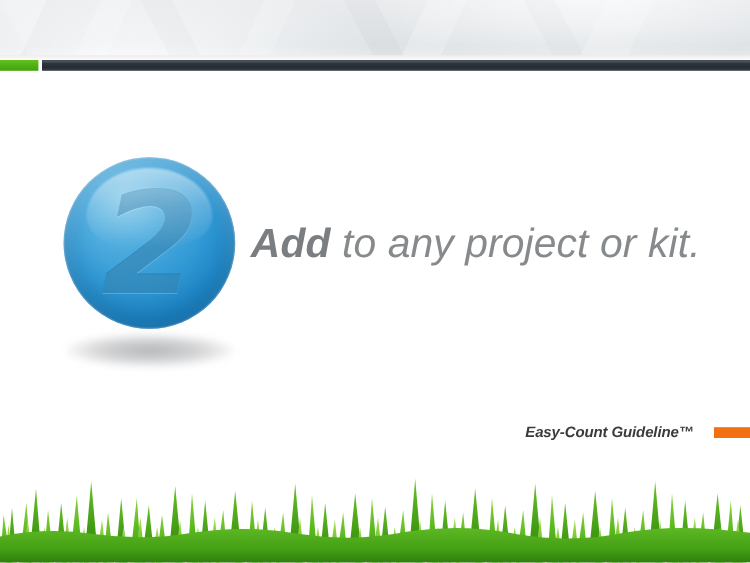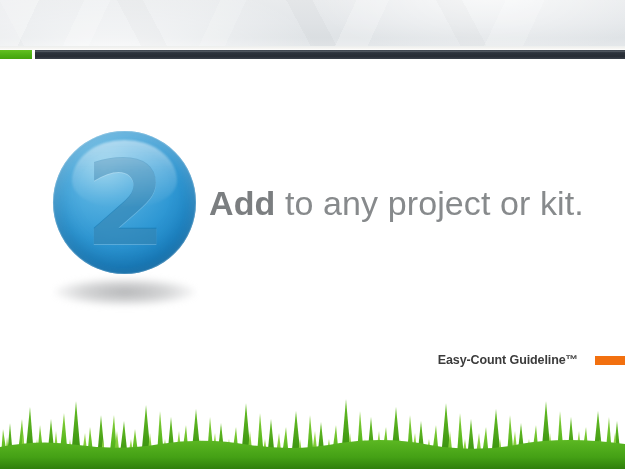--- a/index.html
+++ b/index.html
@@ -9,20 +9,21 @@
   }
   body {
     font-family: "Liberation Sans", sans-serif;
   }
   #slide {
     position: relative;
     width: 625px;
     height: 469px;
     overflow: hidden;
     background: #ffffff;
+    font-style: italic;
   }
 
   
   .header-band {
     position: absolute;
     left: 0;
     top: 0;
     width: 625px;
     height: 50px;
     background:

